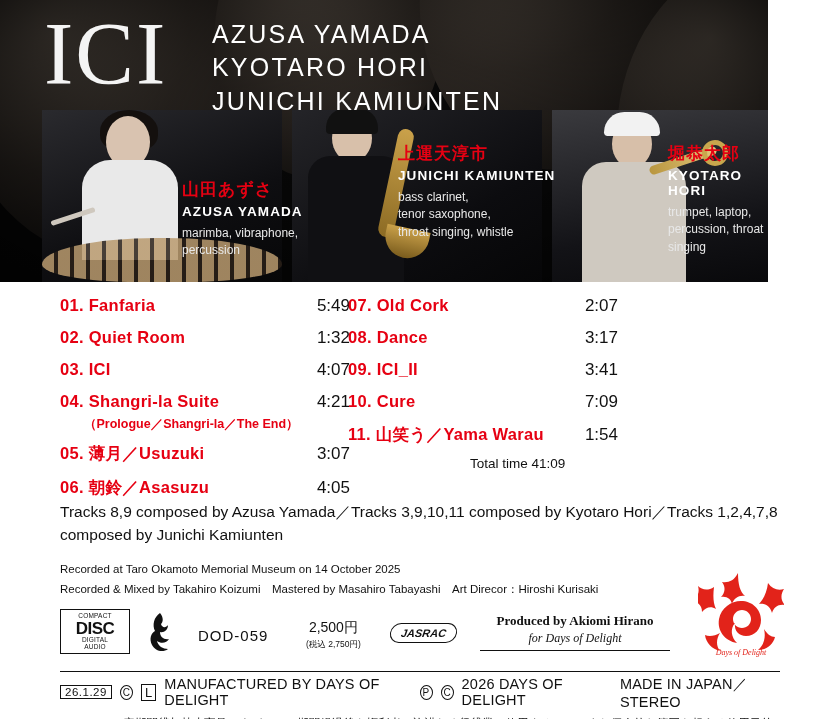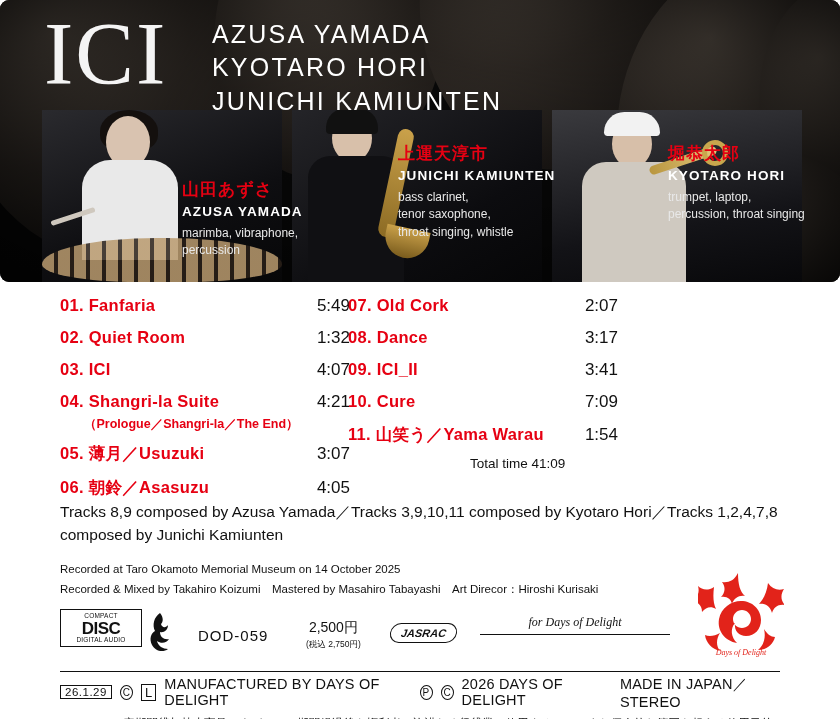--- a/index.html
+++ b/index.html
@@ -9,24 +9,23 @@
     background: #ffffff;
     font-family: "Liberation Sans", sans-serif;
     color: #111;
     overflow: hidden;
     position: relative;
   }
 
   
   .banner {
     position: relative;
-    width: 840px; height: 282px;
+    width: 768px; height: 282px;
     background: #0a0a0a;
     overflow: hidden;
-    border-radius: 9px;
   }
   
   .bg-shapes { position:absolute; inset:0; }
   .bg-shapes i {
     position:absolute; display:block; border-radius:50%;
     background: radial-gradient(circle at 35% 28%, #6d6257 0%, #3b342e 45%, #14110f 100%);
   }
   .b1 { width:300px; height:330px; left:-40px; top:-70px; transform:rotate(-12deg); }
   .b2 { width:230px; height:300px; left:215px; top:-120px; transform:rotate(8deg);
         background: radial-gradient(circle at 45% 30%, #7a6d60 0%, #463d35 50%, #17140f 100%); }
@@ -118,21 +117,21 @@
     font-size: 15.5px; line-height: 1.5; color:#111;
   }
   .rec {
     margin: 12px 30px 0 30px;
     font-size: 11.5px; line-height: 1.75; color:#111;
   }
 
   
   .bottom { position:relative; margin: 6px 30px 0 30px; height: 64px; }
   .cd-logo {
-    position:absolute; left:0; top:4px; width:82px; text-align:center;
+    position:absolute; left:0; top:4px; width:70px; text-align:center;
     border:1.5px solid #111; padding:3px 10px 2px; line-height:1.05;
   }
   .cd-logo .t1 { font-size:6.5px; letter-spacing:.2px; }
   .cd-logo .t2 { font-size:17px; font-weight:bold; letter-spacing:-.5px; }
   .cd-logo .t3 { font-size:6.5px; letter-spacing:.2px; }
   .bird { position:absolute; left:86px; top:6px; width:30px; height:44px; }
   .dod-no { position:absolute; left:138px; top:22px; font-size:15px; letter-spacing:1px; }
   .price { position:absolute; left:246px; top:14px; text-align:center; }
   .price .p1x { font-size:14px; }
   .price .p2x { font-size:8.5px; margin-top:2px; }
@@ -305,20 +304,21 @@
     <div class="dod-no">DOD-059</div>
 
     <div class="price">
       <div class="p1x">2,500円</div>
       <div class="p2x">(税込 2,750円)</div>
     </div>
 
     <div class="jasrac">JASRAC</div>
 
     <div class="produced">
+      <div class="l1">Produced by Akiomi Hirano</div>
       <div class="l2">for Days of Delight</div>
     </div>
 
     <svg class="dod-mark" viewBox="0 0 86 90">
       <g fill="#e2231a">
         <path d="M40 2 c-4 8 -10 10 -16 9 c4 5 3 11 -1 15 c6 -1 10 2 11 7 c2 -6 7 -9 13 -8 c-5 -4 -7 -12 -7 -23z"></path>
         <path d="M16 16 c-6 4 -12 3 -16 -1 c2 7 -1 12 -6 15 c7 1 10 5 10 11 c4 -5 9 -6 14 -3 c-3 -6 -3 -14 -2 -22z"></path>
         <path d="M70 12 c4 6 10 8 16 6 c-4 6 -3 12 1 16 c-7 -1 -11 2 -13 8 c-2 -7 -7 -10 -13 -9 c5 -5 8 -13 9 -21z"></path>
         <path d="M43 30 c-10 0 -20 7 -22 18 c-2 12 6 22 18 24 c-6 -6 -7 -14 -2 -20 c-1 8 4 13 11 13 c9 0 15 -7 15 -16 c0 -11 -9 -19 -20 -19z m1 9 c5 0 9 4 9 9 c0 5 -4 9 -9 9 c-5 0 -9 -4 -9 -9 c0 -5 4 -9 9 -9z"></path>
         <path d="M22 62 c-4 6 -4 13 0 18 c-8 -2 -14 -8 -15 -16 c4 2 10 1 15 -2z"></path>

